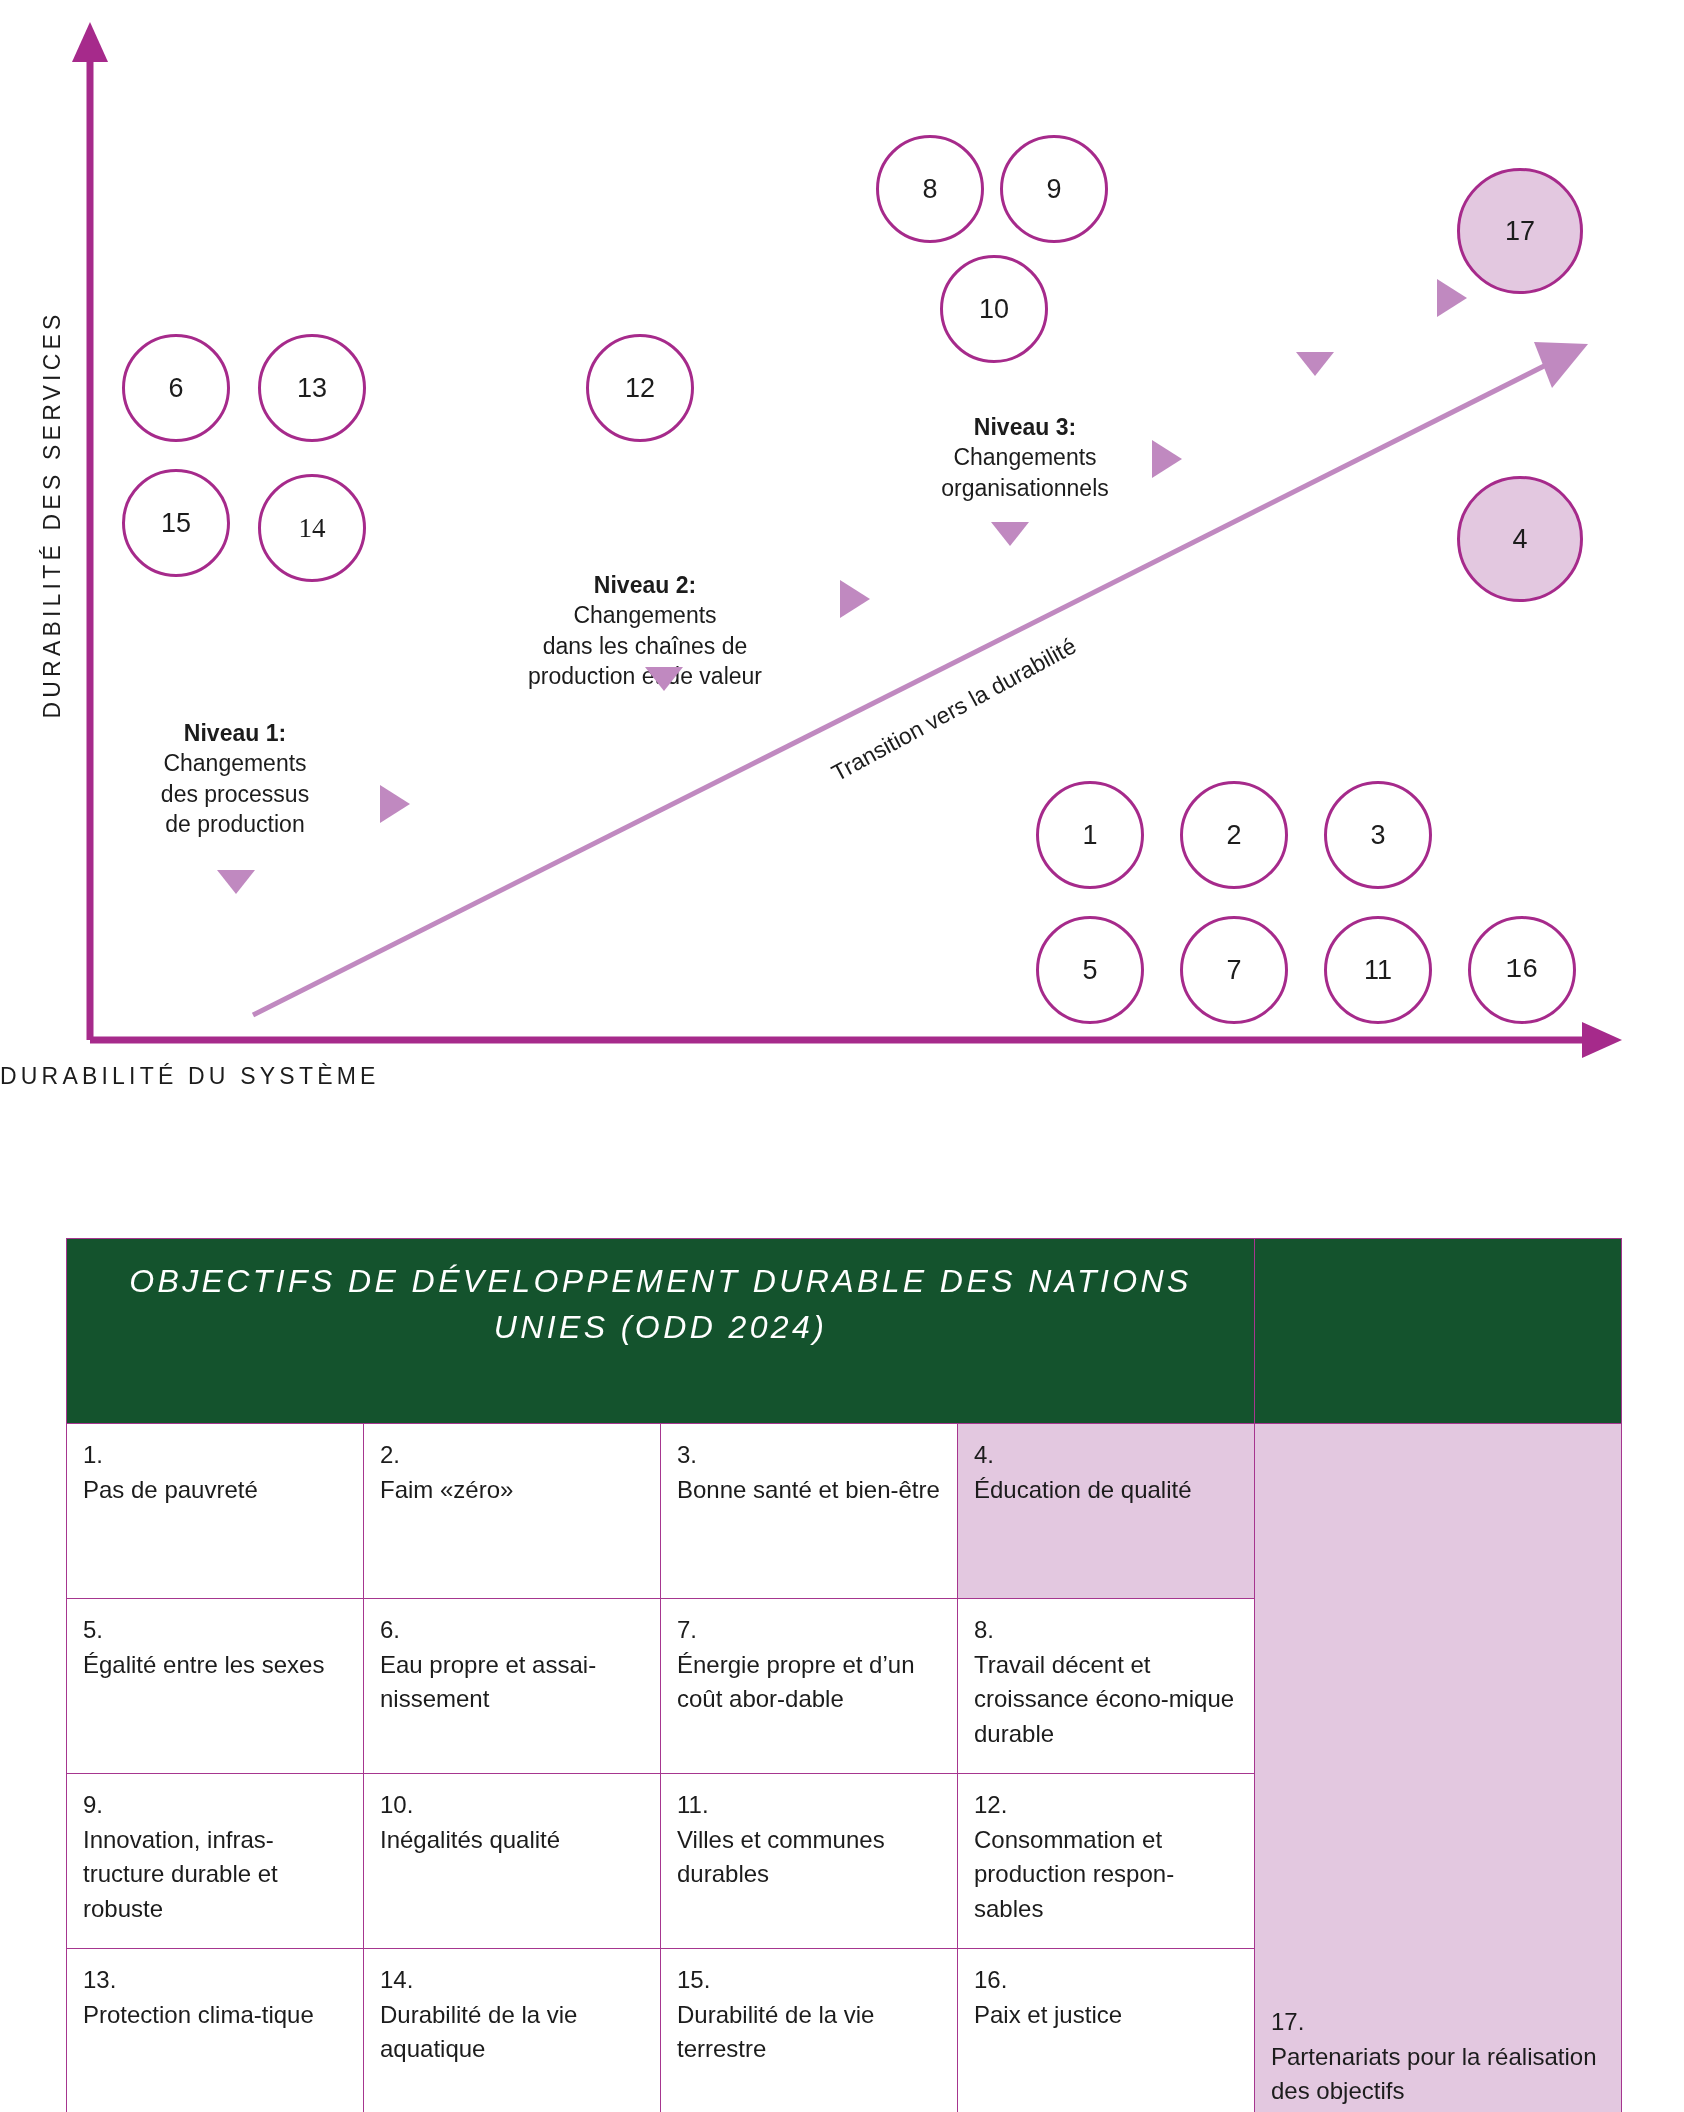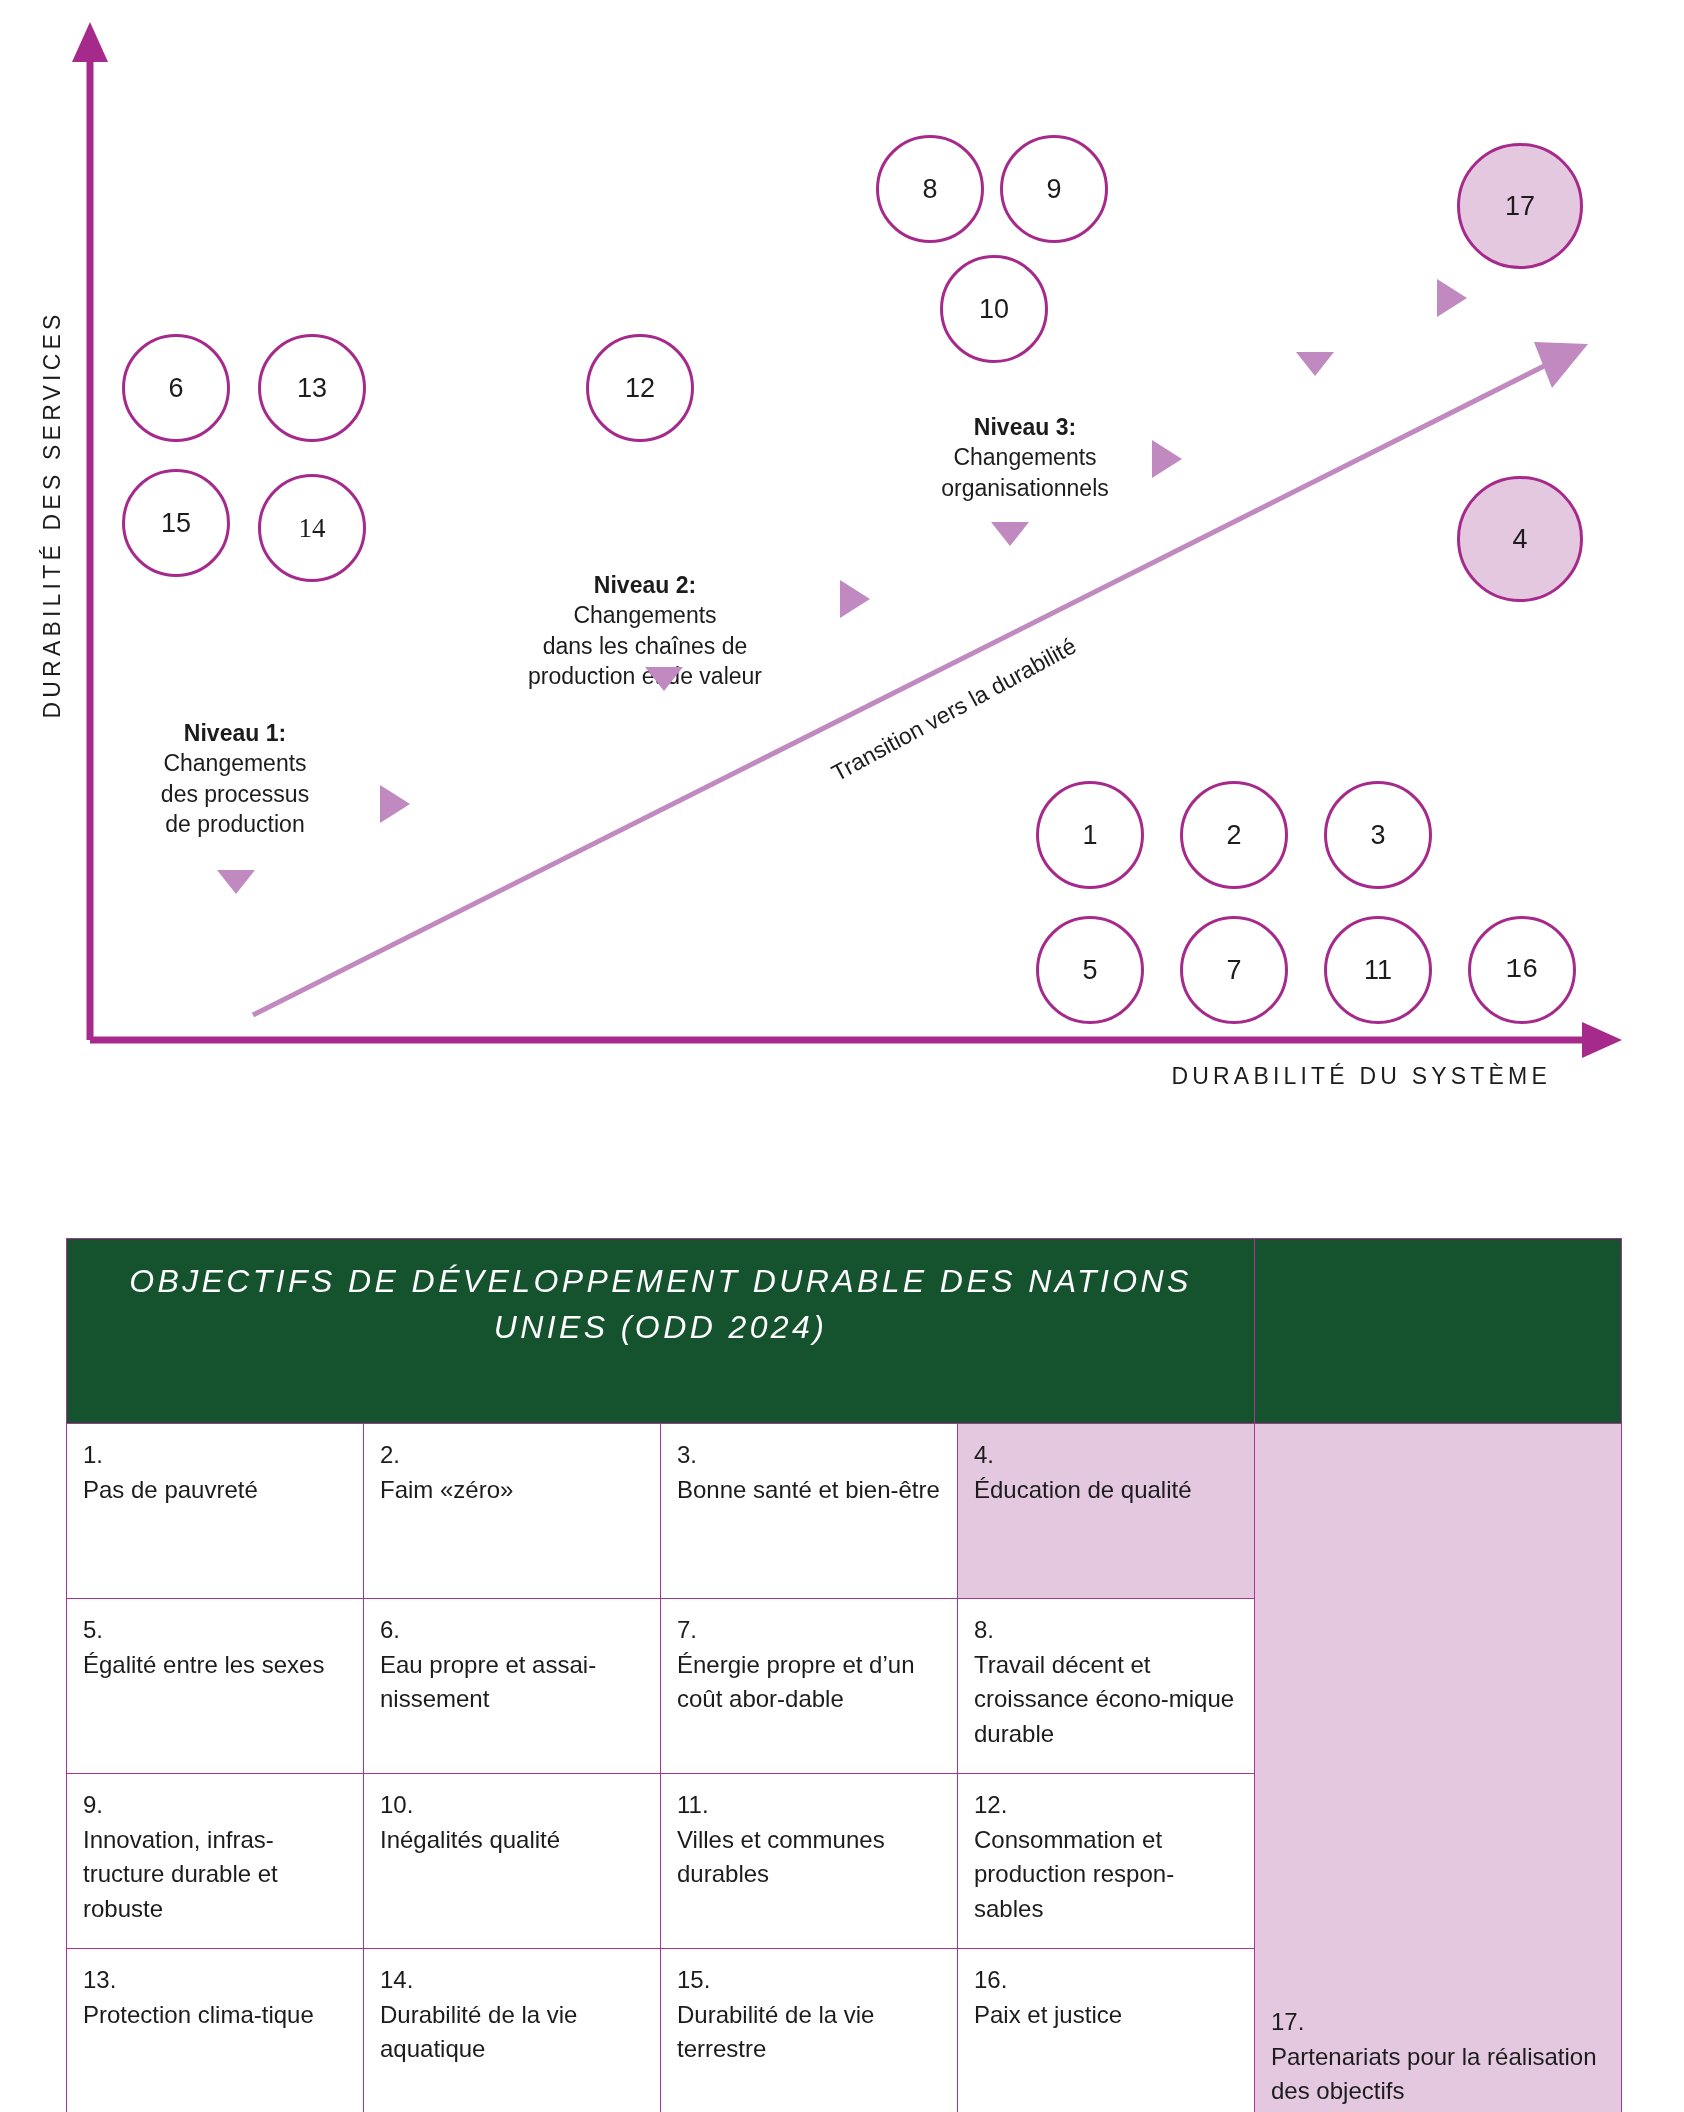--- a/index.html
+++ b/index.html
@@ -18,21 +18,21 @@
   .axis-label{
     position:absolute;
     font-size:23px;letter-spacing:4.2px;color:#1c1c1c;
     font-weight:400;white-space:nowrap;
   }
   #y-axis-label{
     left:-118px;top:535px;width:340px;text-align:center;
     transform:rotate(-90deg);transform-origin:center center;
   }
   #x-axis-label{
-    left:0;top:1063px;width:1551px;text-align:right;
+    left:0;top:1063px;width:1551px;text-align:left;
   }
 
   .node{
     position:absolute;border-radius:50%;
     border:3px solid #A62A8B;background:#ffffff;
     display:flex;align-items:center;justify-content:center;
     font-size:27px;color:#1c1c1c;box-sizing:border-box;
   }
   .node.filled{background:#E3C8E0;}
 
@@ -116,21 +116,21 @@
     <div class="node" style="left:258px;top:334px;width:108px;height:108px;">13</div>
     <div class="node" style="left:122px;top:469px;width:108px;height:108px;">15</div>
     <div class="node" style="left:258px;top:474px;width:108px;height:108px;font-family:Liberation Serif, serif;">14</div>
 
     <div class="node" style="left:586px;top:334px;width:108px;height:108px;">12</div>
 
     <div class="node" style="left:876px;top:135px;width:108px;height:108px;">8</div>
     <div class="node" style="left:1000px;top:135px;width:108px;height:108px;">9</div>
     <div class="node" style="left:940px;top:255px;width:108px;height:108px;">10</div>
 
-    <div class="node filled" style="left:1457px;top:143px;width:126px;height:126px;">17</div>
+    <div class="node filled" style="left:1457px;top:168px;width:126px;height:126px;">17</div>
     <div class="node filled" style="left:1457px;top:476px;width:126px;height:126px;">4</div>
 
     <div class="node" style="left:1036px;top:781px;width:108px;height:108px;">1</div>
     <div class="node" style="left:1180px;top:781px;width:108px;height:108px;">2</div>
     <div class="node" style="left:1324px;top:781px;width:108px;height:108px;">3</div>
     <div class="node" style="left:1036px;top:916px;width:108px;height:108px;">5</div>
     <div class="node" style="left:1180px;top:916px;width:108px;height:108px;">7</div>
     <div class="node" style="left:1324px;top:916px;width:108px;height:108px;">11</div>
     <div class="node" style="left:1468px;top:916px;width:108px;height:108px;font-family:Liberation Mono, monospace;">16</div>
 

